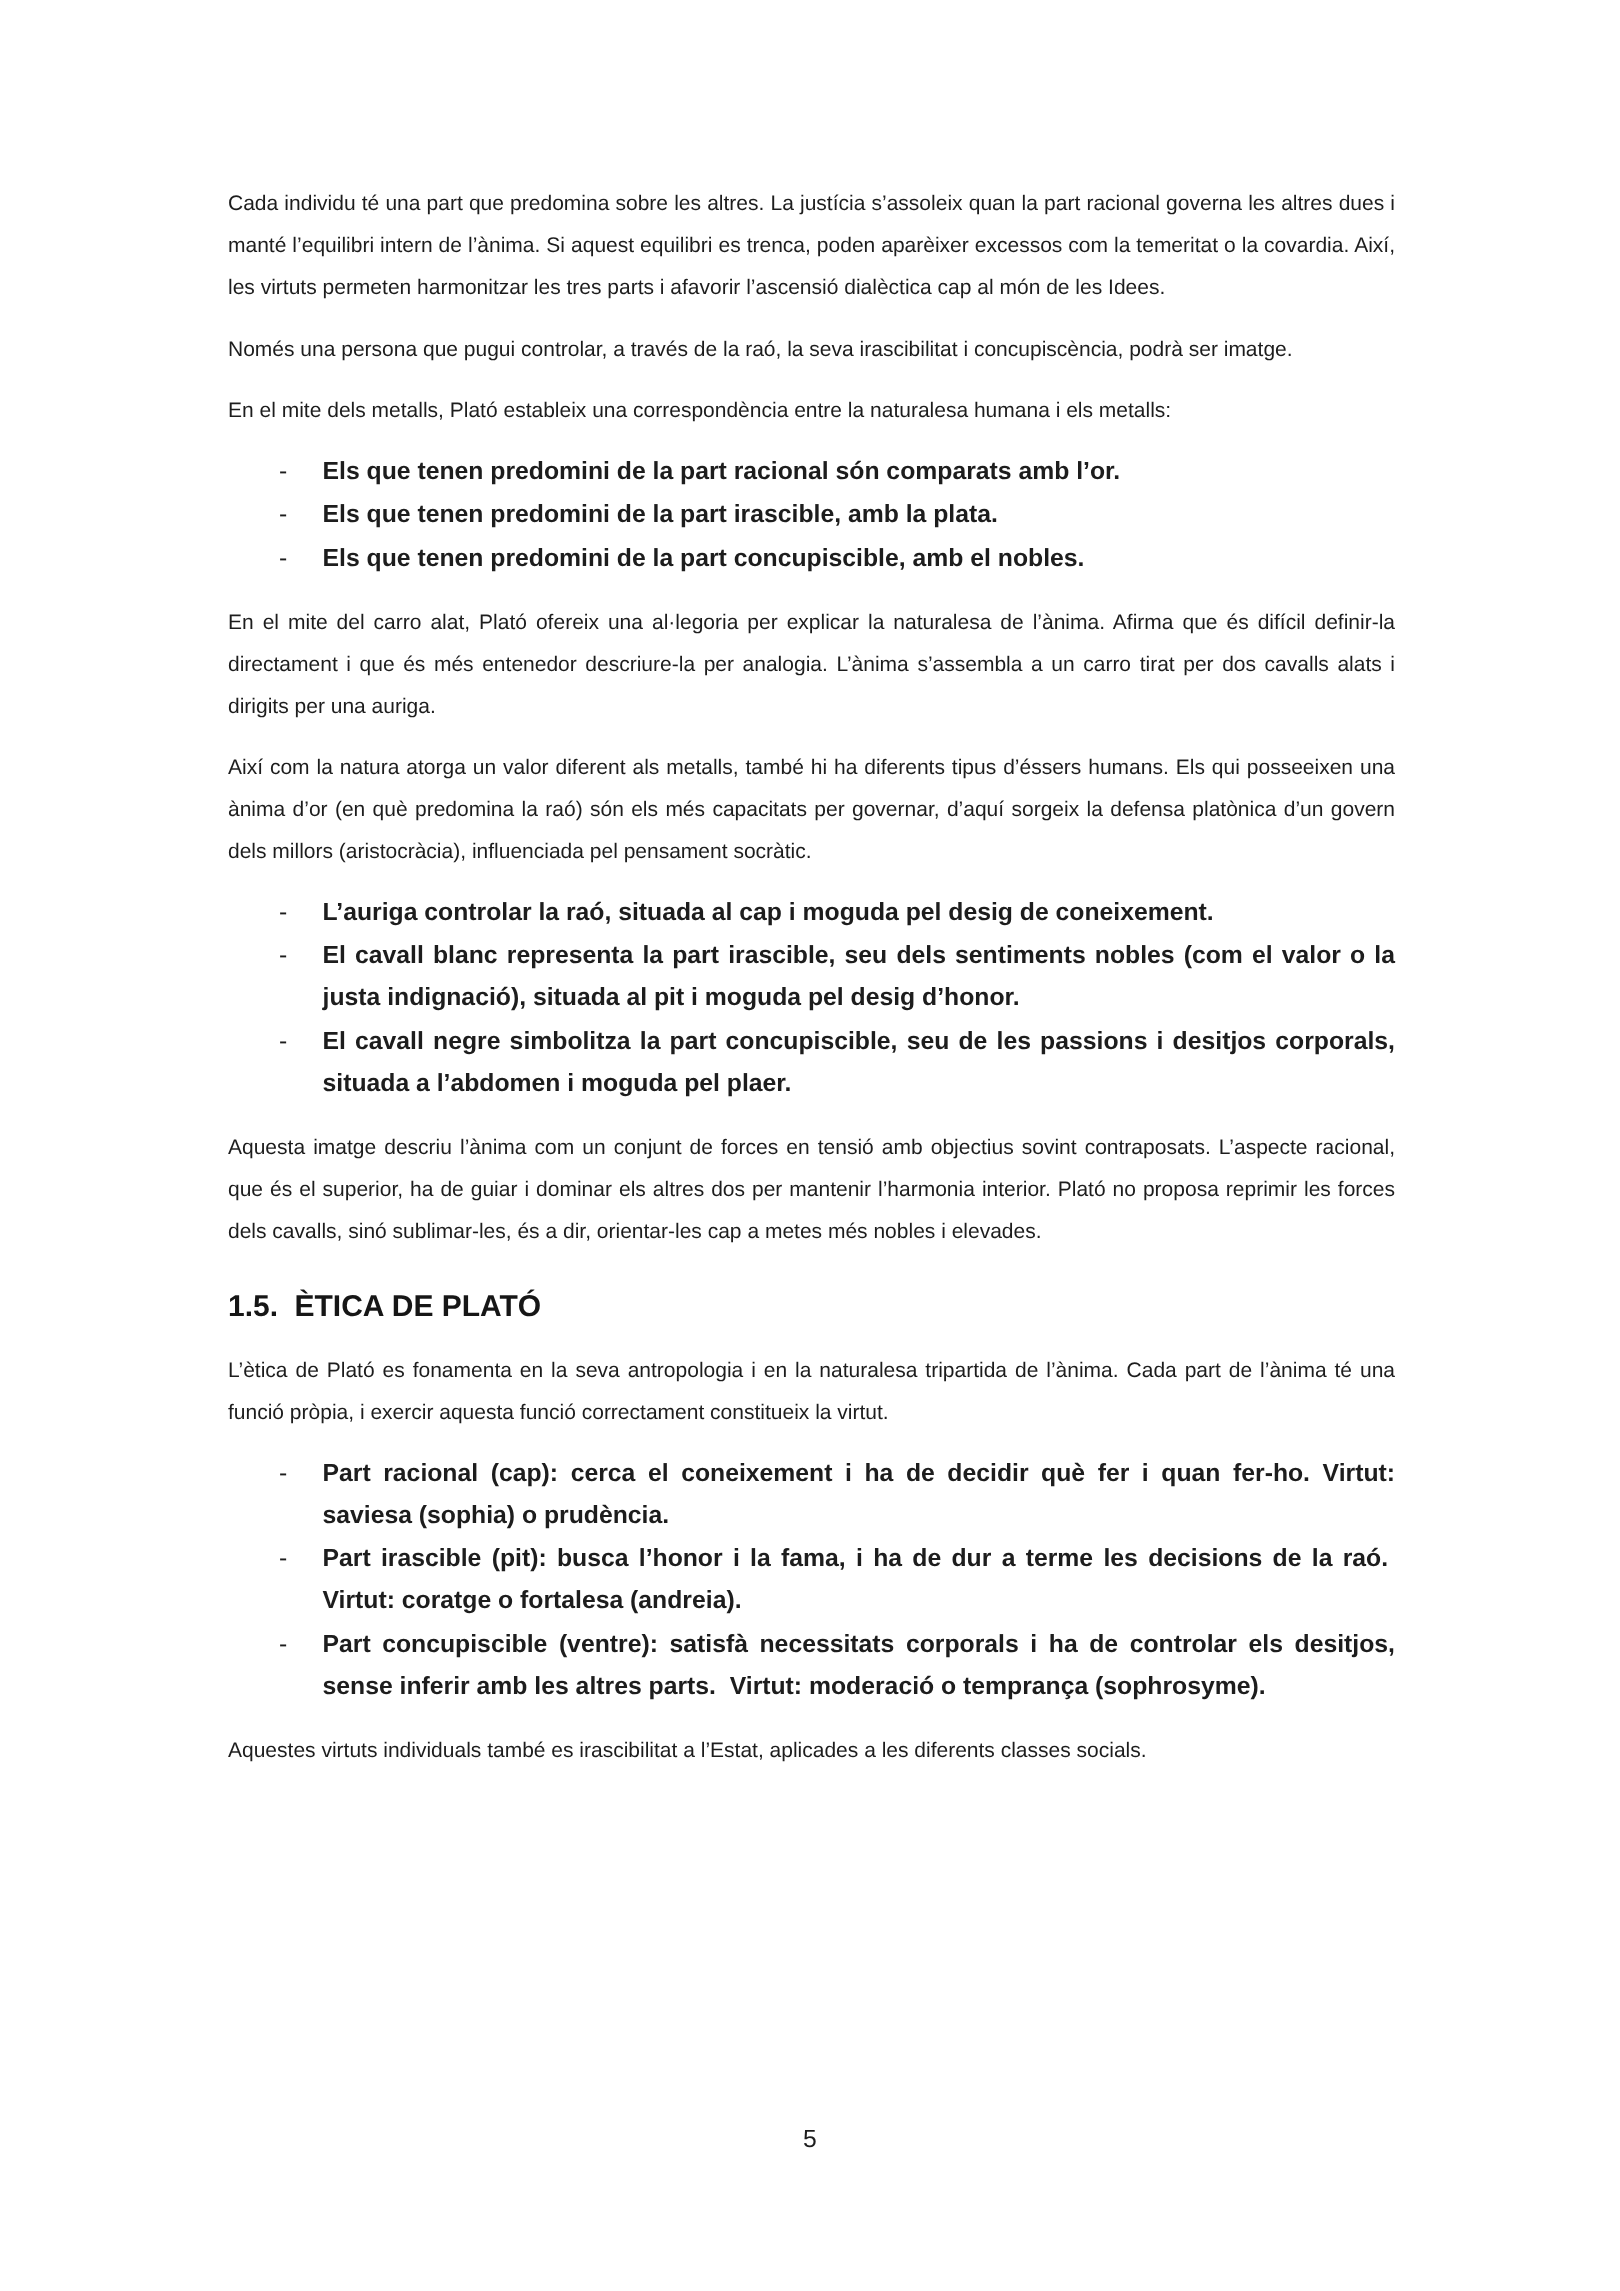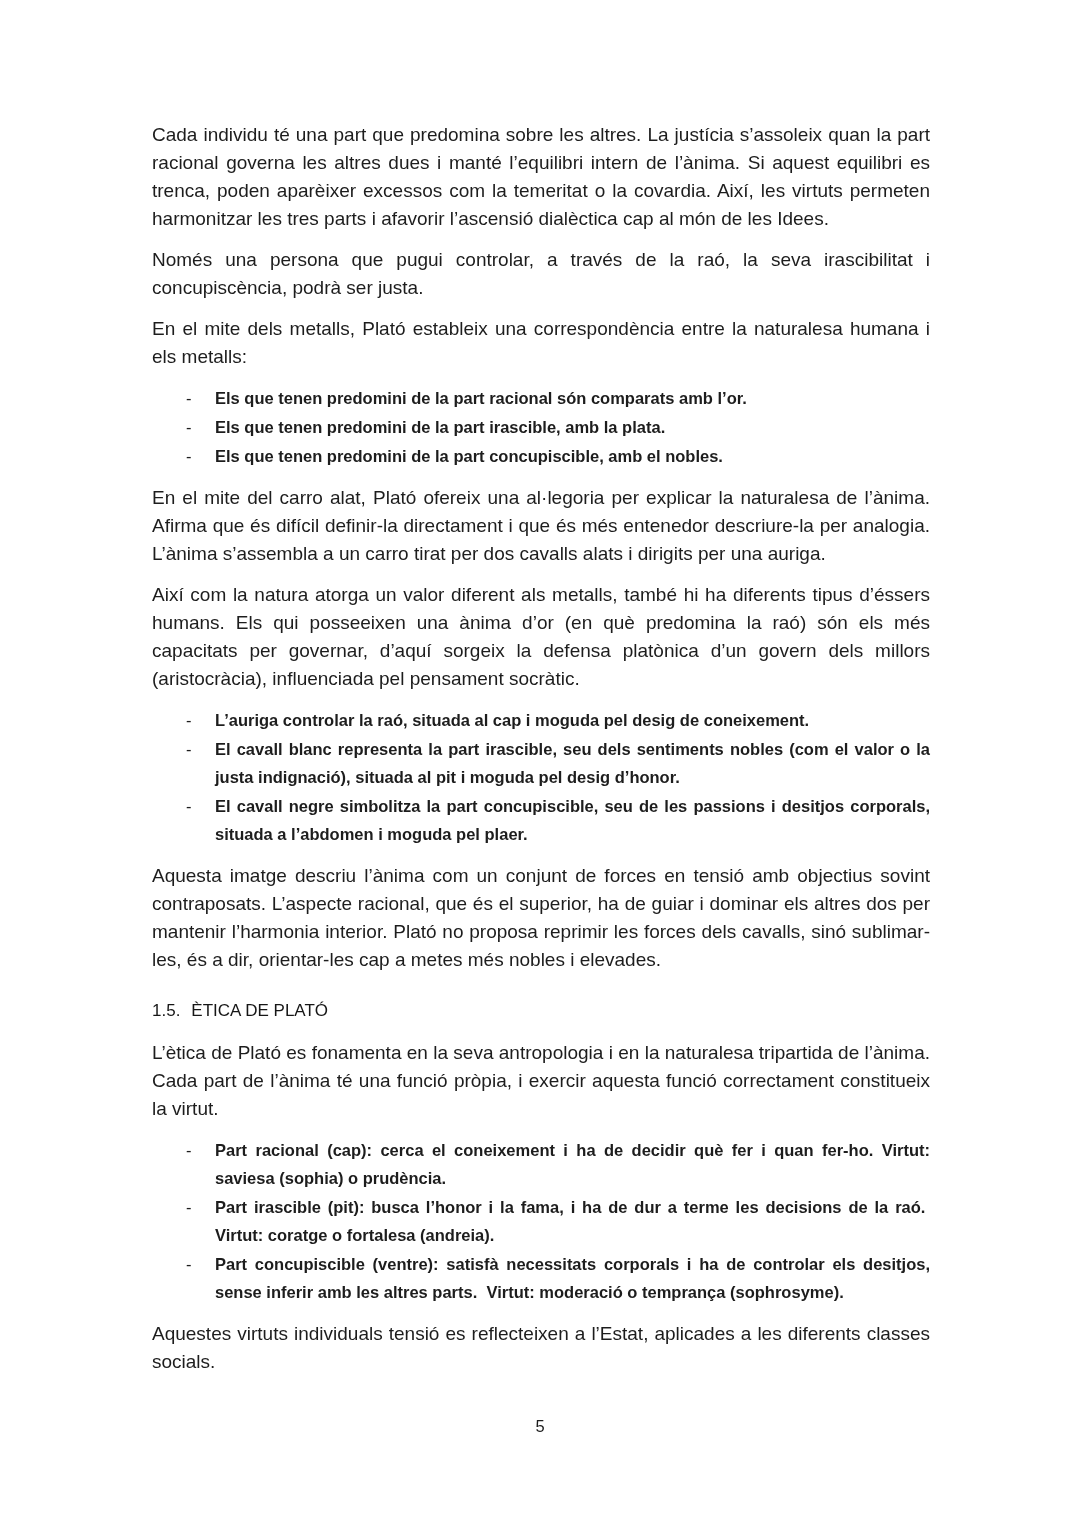--- a/index.html
+++ b/index.html
@@ -16,21 +16,21 @@
     overflow: hidden;
   }
   .content {
     position: absolute;
     left: 152px;
     top: 121px;
     width: 778px;
   }
   .para {
     margin: 0 0 13px 0;
-    font-size: 19px;
+    font-size: 14px;
     line-height: 28px;
     text-align: justify;
     text-justify: inter-word;
   }
   .list {
     margin: 2px 0 14px 0;
   }
   .li {
     display: flex;
     font-size: 16.5px;
@@ -45,22 +45,22 @@
   }
   .li .li-text {
     flex: 1;
     text-align: justify;
     text-justify: inter-word;
     font-weight: bold;
   }
   .heading {
     display: flex;
     margin: 24px 0 15px 0;
-    font-size: 17px;
-    font-weight: normal;
+    font-size: 20px;
+    font-weight: bold;
     line-height: 26px;
     color: #161616;
   }
   .heading .h-num {
     margin-right: 11px;
   }
   .page-number {
     position: absolute;
     top: 1412px;
     left: 0;
@@ -72,21 +72,21 @@
   }
 </style>
 </head>
 <body>
 
 <div class="page">
   <main class="content">
 
     <p class="para">Cada individu té una part que predomina sobre les altres. La justícia s’assoleix quan la part racional governa les altres dues i manté l’equilibri intern de l’ànima. Si aquest equilibri es trenca, poden aparèixer excessos com la temeritat o la covardia. Així, les virtuts permeten harmonitzar les tres parts i afavorir l’ascensió dialèctica cap al món de les Idees.</p>
 
-    <p class="para">Només una persona que pugui controlar, a través de la raó, la seva irascibilitat i concupiscència, podrà ser justa.</p>
+    <p class="para">Només una persona que pugui controlar, a través de la raó, la seva irascibilitat i concupiscència, podrà ser imatge.</p>
 
     <p class="para">En el mite dels metalls, Plató estableix una correspondència entre la naturalesa humana i els metalls:</p>
 
     <div class="list">
       <div class="li">
         <span class="marker">-</span>
         <span class="li-text">Els que tenen predomini de la part racional són comparats amb l’or.</span>
       </div>
       <div class="li">
         <span class="marker">-</span>
@@ -134,18 +134,18 @@
       <div class="li">
         <span class="marker">-</span>
         <span class="li-text">Part irascible (pit): busca l’honor i la fama, i ha de dur a terme les decisions de la raó.&nbsp; Virtut: coratge o fortalesa (andreia).</span>
       </div>
       <div class="li">
         <span class="marker">-</span>
         <span class="li-text">Part concupiscible (ventre): satisfà necessitats corporals i ha de controlar els desitjos, sense inferir amb les altres parts.&nbsp; Virtut: moderació o temprança (sophrosyme).</span>
       </div>
     </div>
 
-    <p class="para">Aquestes virtuts individuals tensió es reflecteixen a l’Estat, aplicades a les diferents classes socials.</p>
+    <p class="para">Aquestes virtuts individuals també es irascibilitat a l’Estat, aplicades a les diferents classes socials.</p>
 
   </main>
 
   <div class="page-number">5</div>
 </div>
 
 </body></html>

